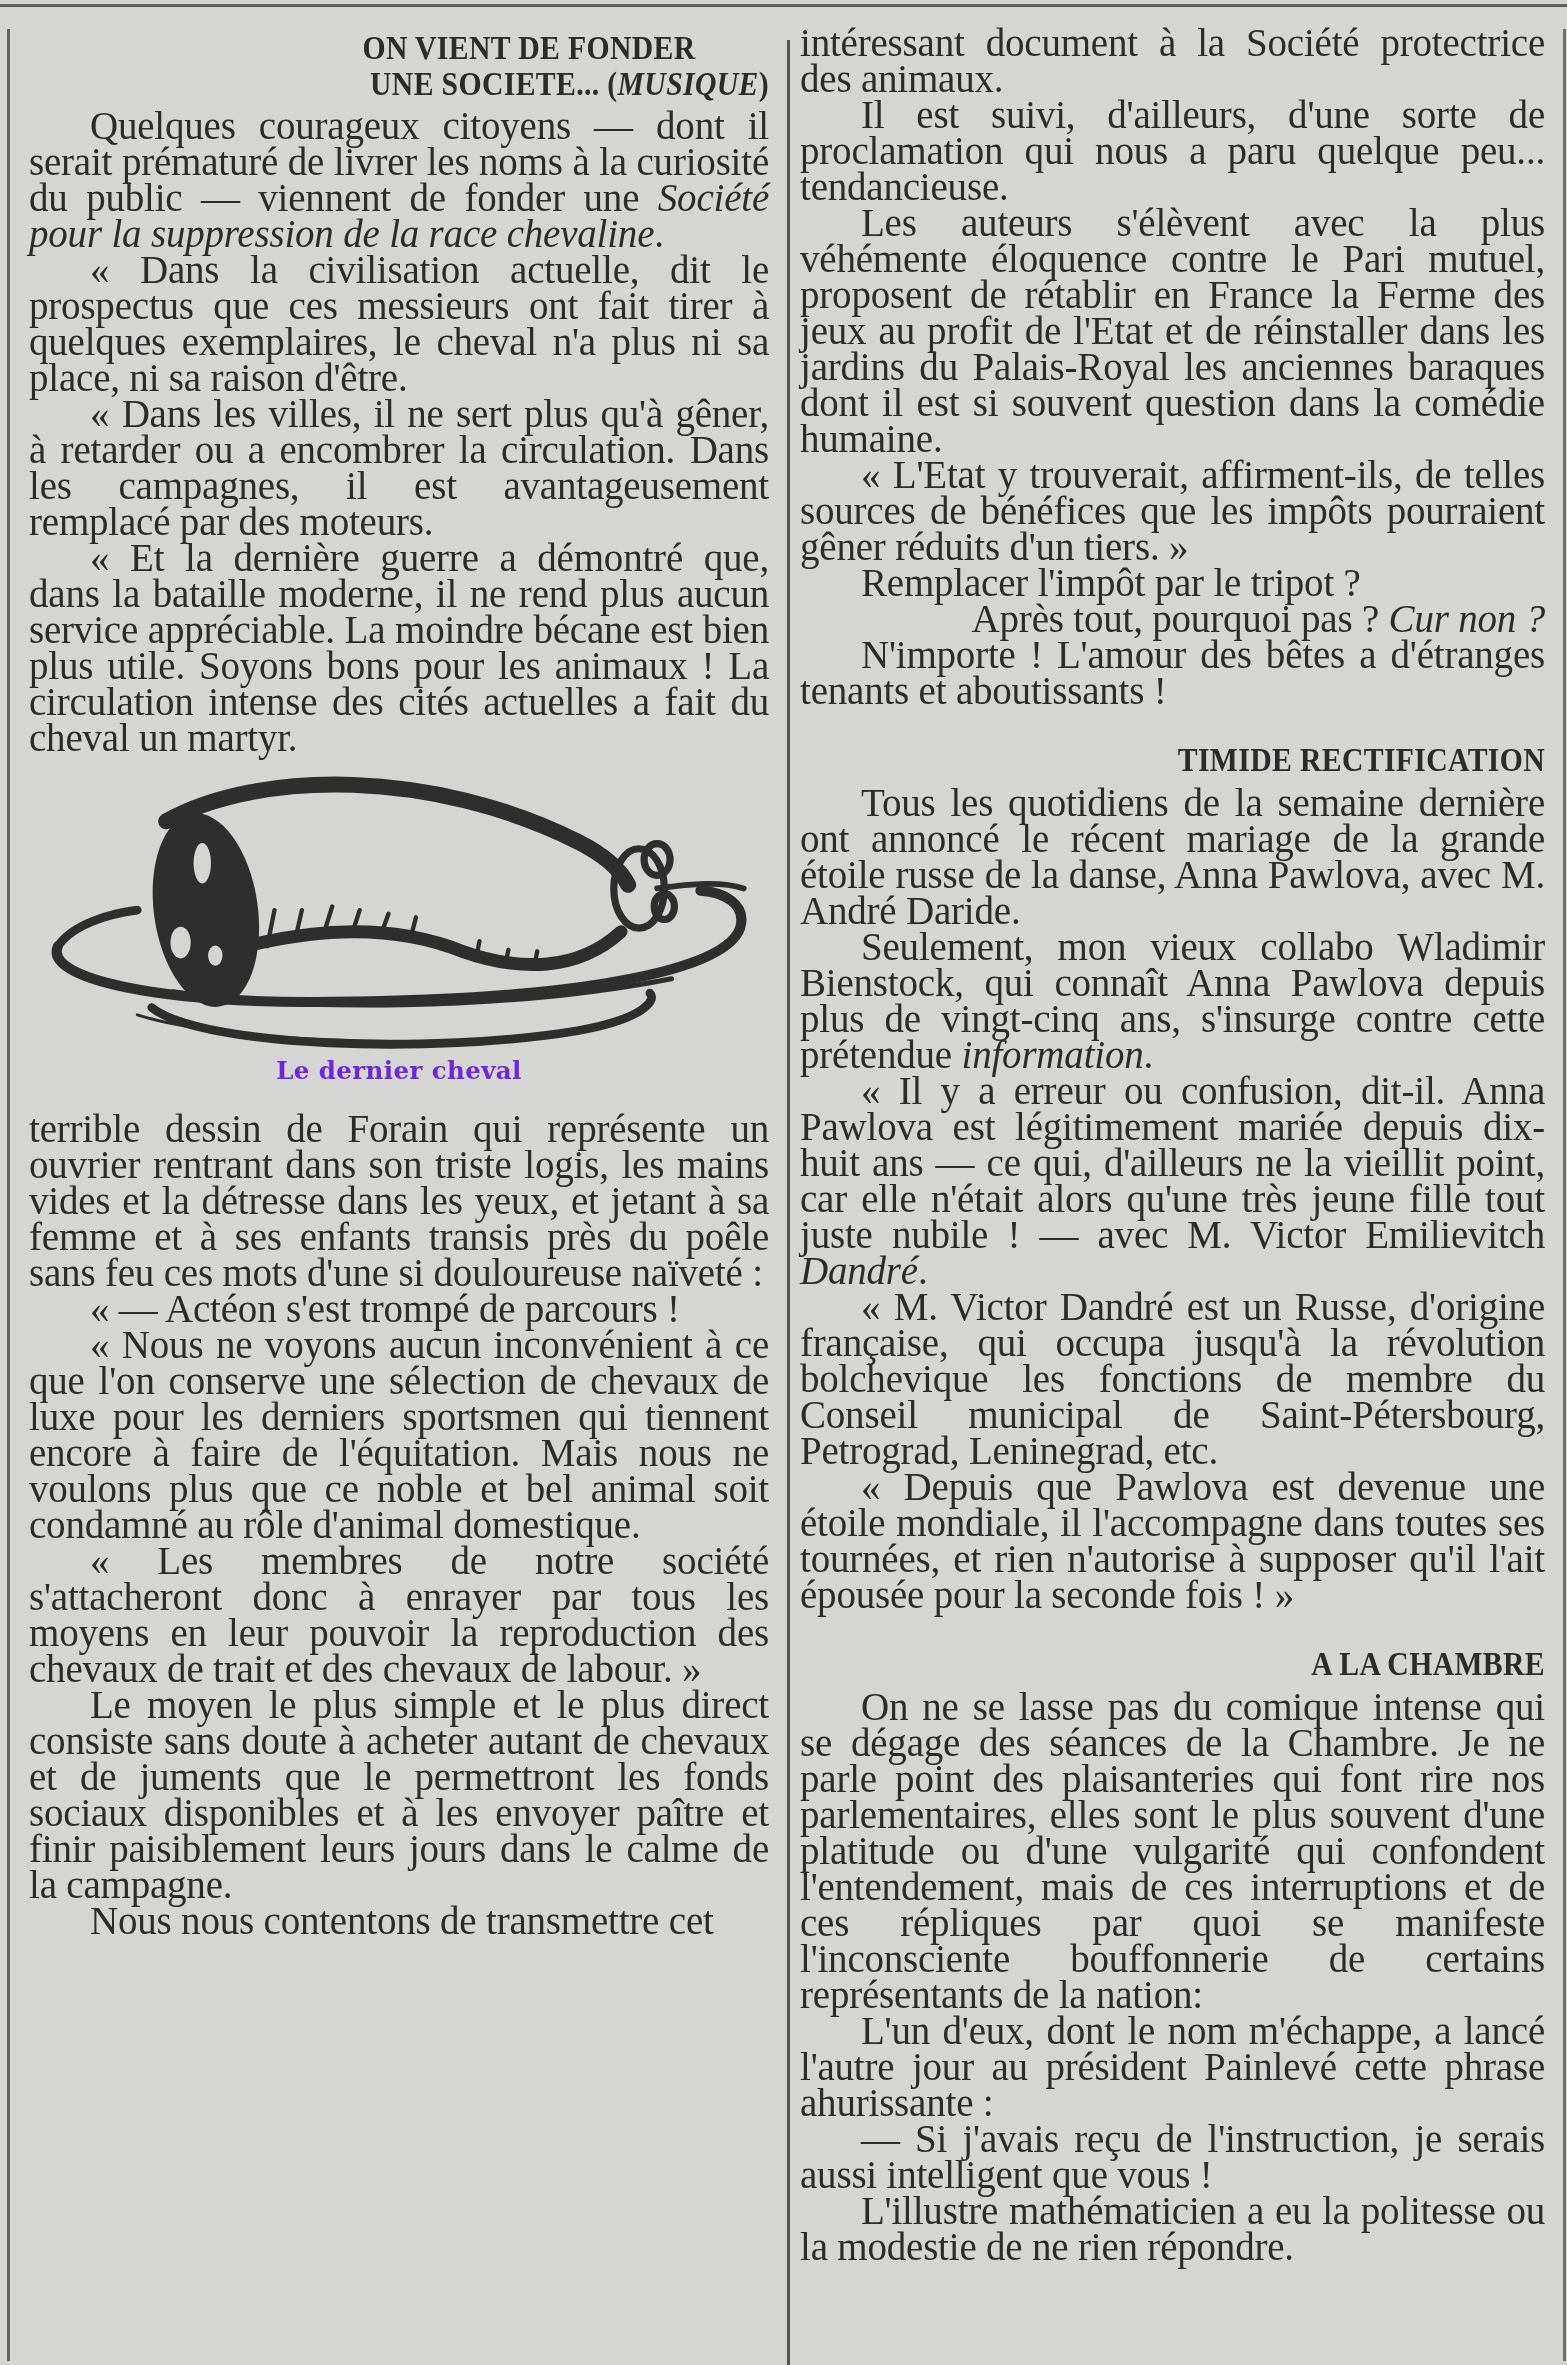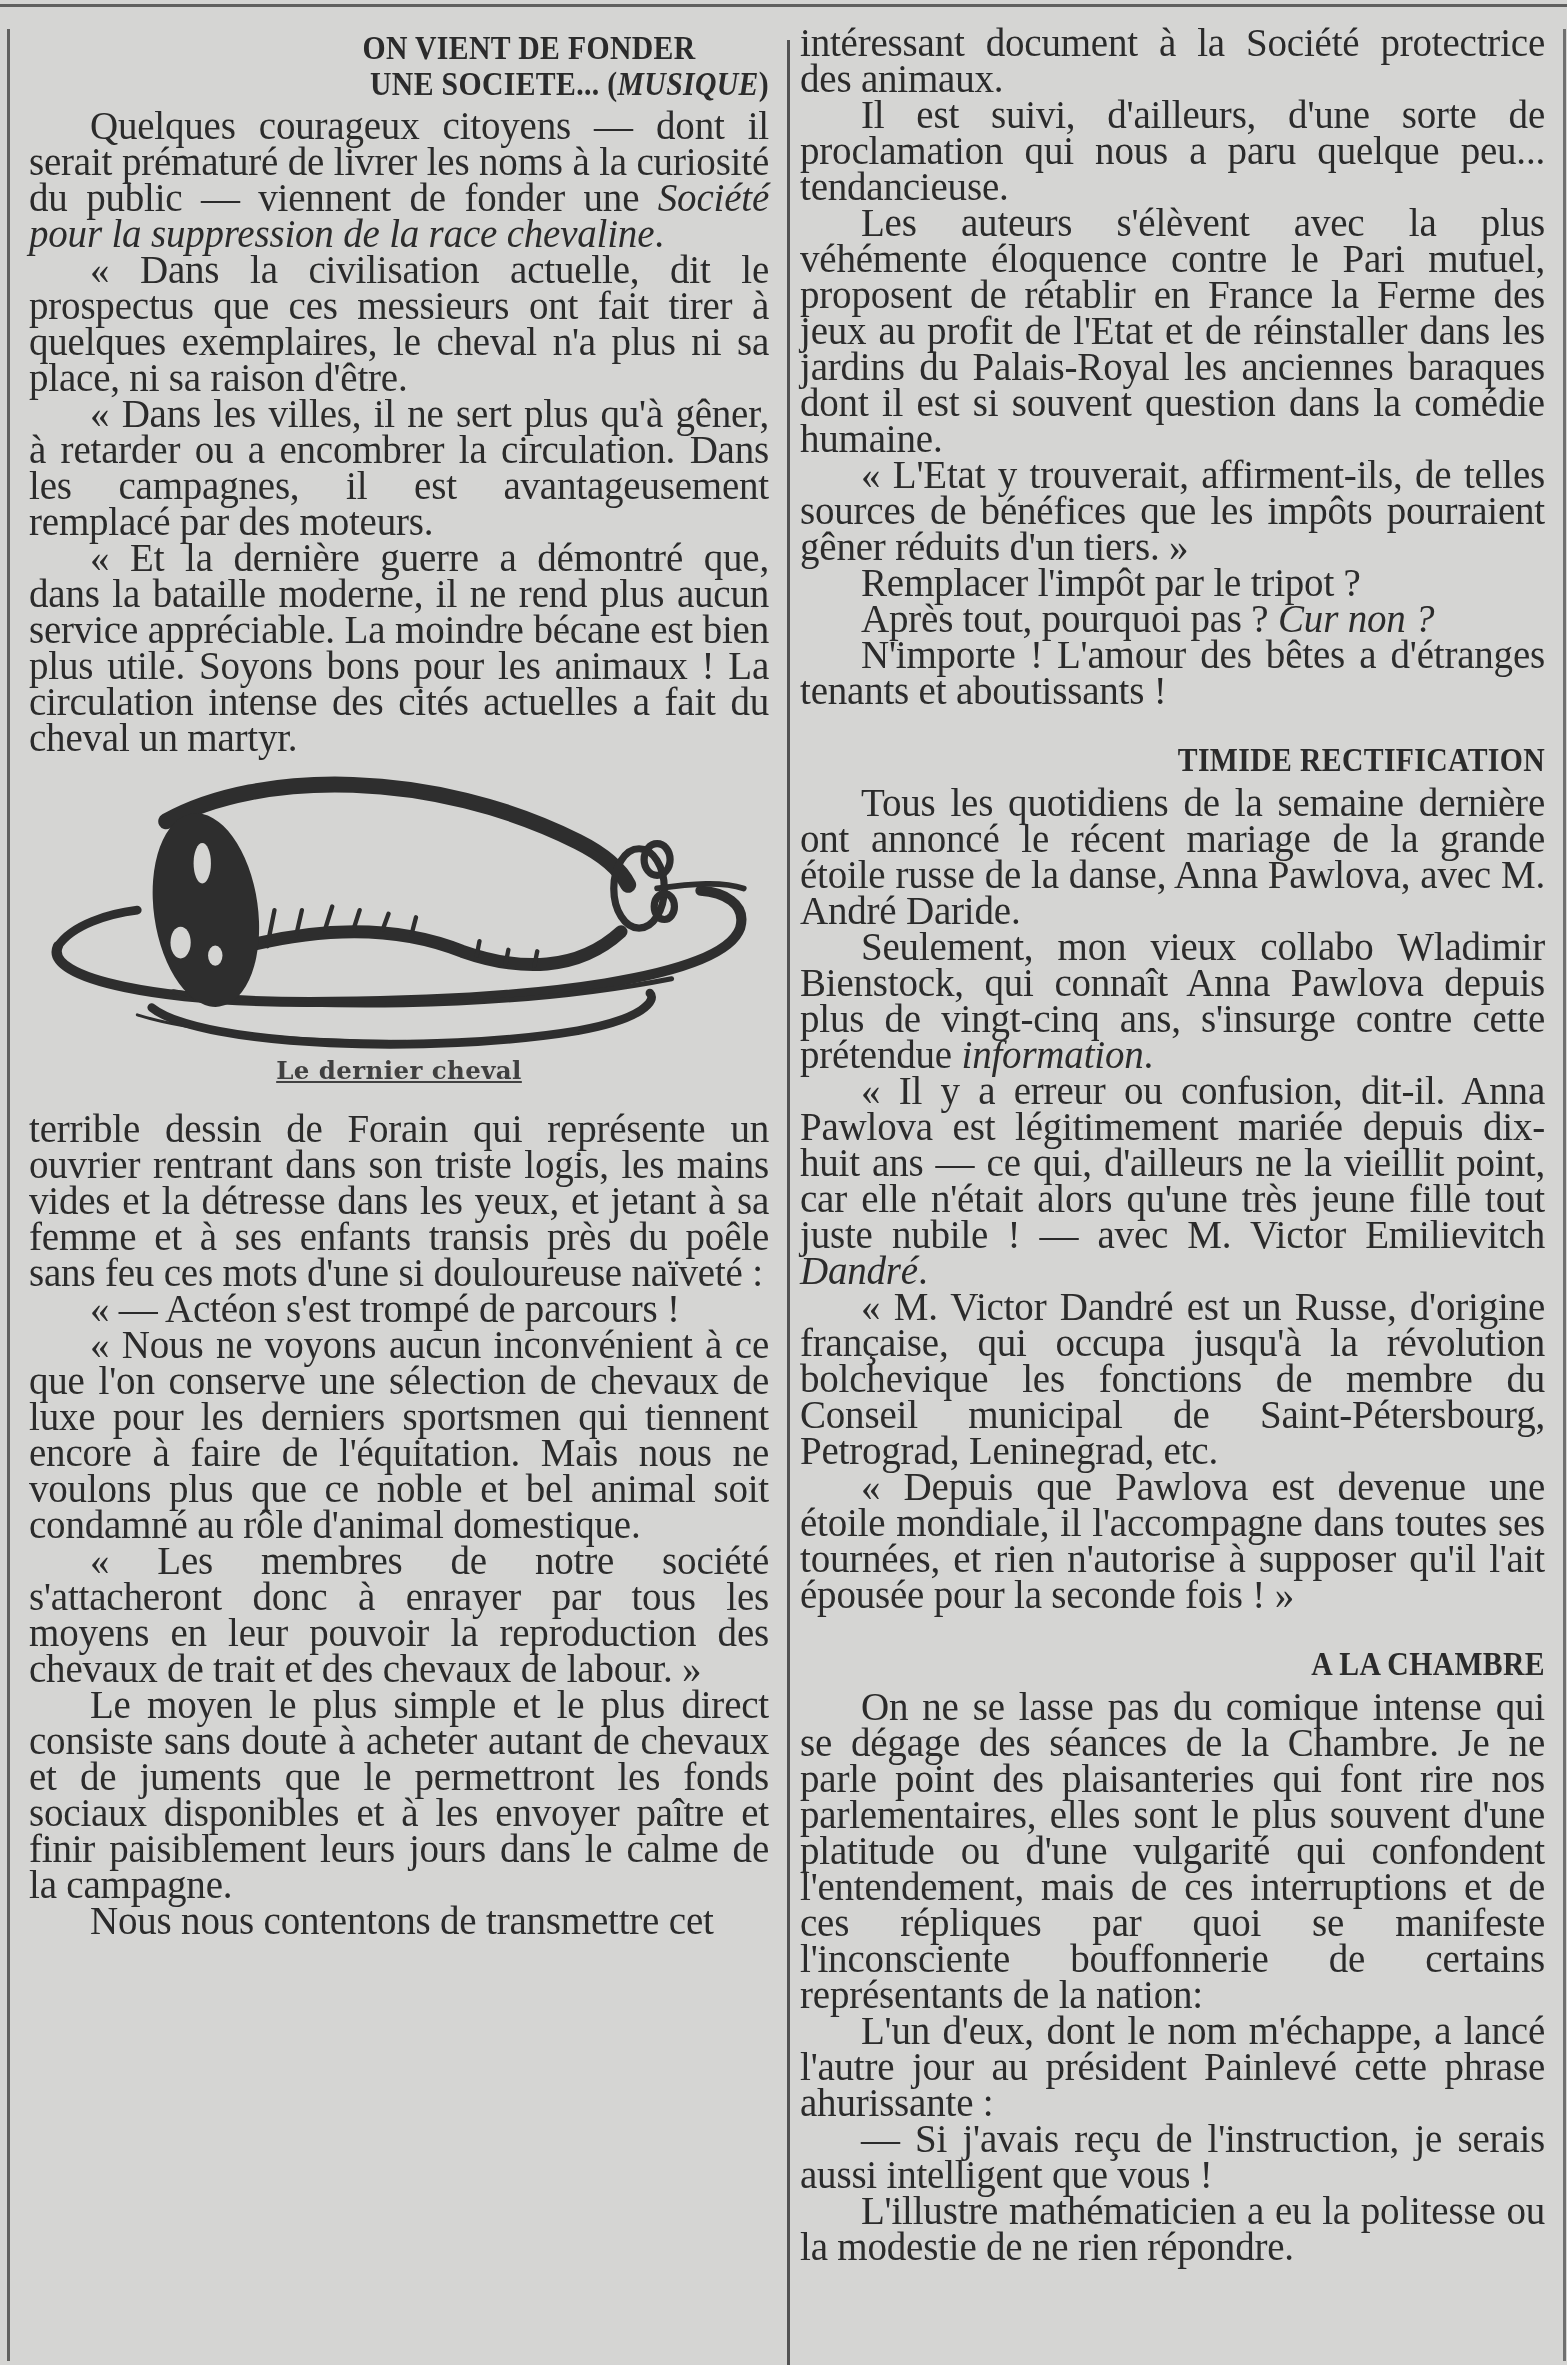--- a/index.html
+++ b/index.html
@@ -30,21 +30,21 @@
     letter-spacing: -0.2px;
   }
   p.noindent { text-indent: 0; }
   p.gap { margin-top: 0; }
   em { font-style: italic; }
   .figure { position: relative; width: 740px; height: 289px; margin: 5.8px 0 0 0; }
   .figure svg { position: absolute; left: 0; top: 0; }
   .caption {
     font-family: "DejaVu Serif", serif; font-weight: bold;
     font-size: 24.5px; text-align: center; letter-spacing: 0.4px;
-    margin: 5.8px 0 26px 0; color: #404040; text-decoration: underline;
+    margin: 5.8px 0 26px 0; color: #6d28d9;
   }
 </style>
 </head>
 <body>
 
 <div class="top-rule"></div>
 <div class="left-rule"></div>
 <div class="col-rule"></div>
 <div class="right-rule"></div>
 
@@ -98,21 +98,21 @@
   <p class="gap">Le moyen le plus simple et le plus direct consiste sans doute à acheter autant de chevaux et de juments que le permettront les fonds sociaux disponibles et à les envoyer paître et finir paisiblement leurs jours dans le calme de la campagne.</p>
   <p class="gap" style="text-align:left;">Nous nous contentons de transmettre cet</p>
 </div>
 
 <div class="col right">
   <p class="noindent">intéressant document à la Société protectrice des animaux.</p>
   <p class="gap">Il est suivi, d'ailleurs, d'une sorte de proclamation qui nous a paru quelque peu... tendancieuse.</p>
   <p class="gap">Les auteurs s'élèvent avec la plus véhémente éloquence contre le Pari mutuel, proposent de rétablir en France la Ferme des jeux au profit de l'Etat et de réinstaller dans les jardins du Palais-Royal les anciennes baraques dont il est si souvent question dans la comédie humaine.</p>
   <p class="gap">« L'Etat y trouverait, affirment-ils, de telles sources de bénéfices que les impôts pourraient gêner réduits d'un tiers. »</p>
   <p class="gap" style="text-align:left;">Remplacer l'impôt par le tripot ?</p>
-  <p class="gap" style="text-align:left;font-family:Liberation Serif, serif;"><span>Après tout, pourquoi pas ? </span><em>Cur non ?</em></p>
+  <p class="gap" style="text-align:right;font-family:Liberation Serif, serif;"><span>Après tout, pourquoi pas ? </span><em>Cur non ?</em></p>
   <p class="gap">N'importe ! L'amour des bêtes a d'étranges tenants et aboutissants !</p>
 
   <h2 class="heading big-gap">TIMIDE RECTIFICATION</h2>
   <p>Tous les quotidiens de la semaine dernière ont annoncé le récent mariage de la grande étoile russe de la danse, Anna Pawlova, avec M. André Daride.</p>
   <p class="gap"><span>Seulement, mon vieux collabo Wladimir Bienstock, qui connaît Anna Pawlova depuis plus de vingt-cinq ans, s'insurge contre cette prétendue </span><em>information</em><span>.</span></p>
   <p class="gap"><span>« Il y a erreur ou confusion, dit-il. Anna Pawlova est légitimement mariée depuis dix-huit ans — ce qui, d'ailleurs ne la vieillit point, car elle n'était alors qu'une très jeune fille tout juste nubile ! — avec M. Victor Emilievitch </span><em>Dandré</em><span>.</span></p>
   <p class="gap">« M. Victor Dandré est un Russe, d'origine française, qui occupa jusqu'à la révolution bolchevique les fonctions de membre du Conseil municipal de Saint-Pétersbourg, Petrograd, Leninegrad, etc.</p>
   <p class="gap">« Depuis que Pawlova est devenue une étoile mondiale, il l'accompagne dans toutes ses tournées, et rien n'autorise à supposer qu'il l'ait épousée pour la seconde fois ! »</p>
 
   <h2 class="heading big-gap">A LA CHAMBRE</h2>

